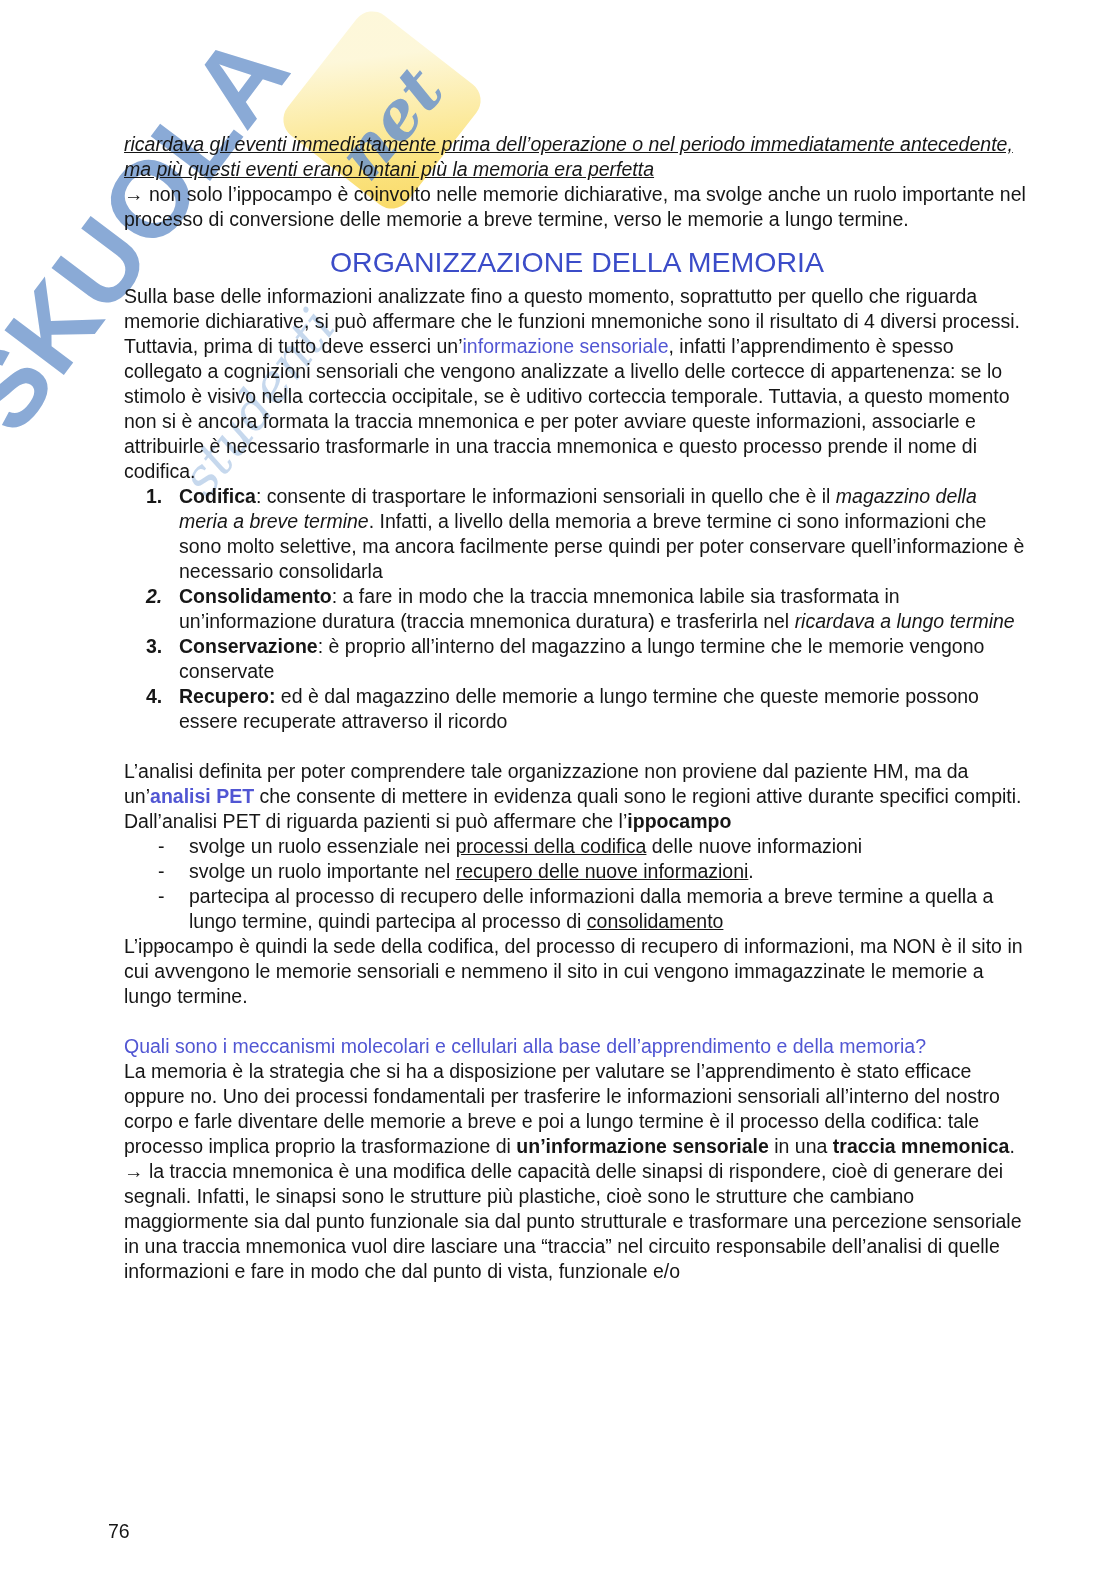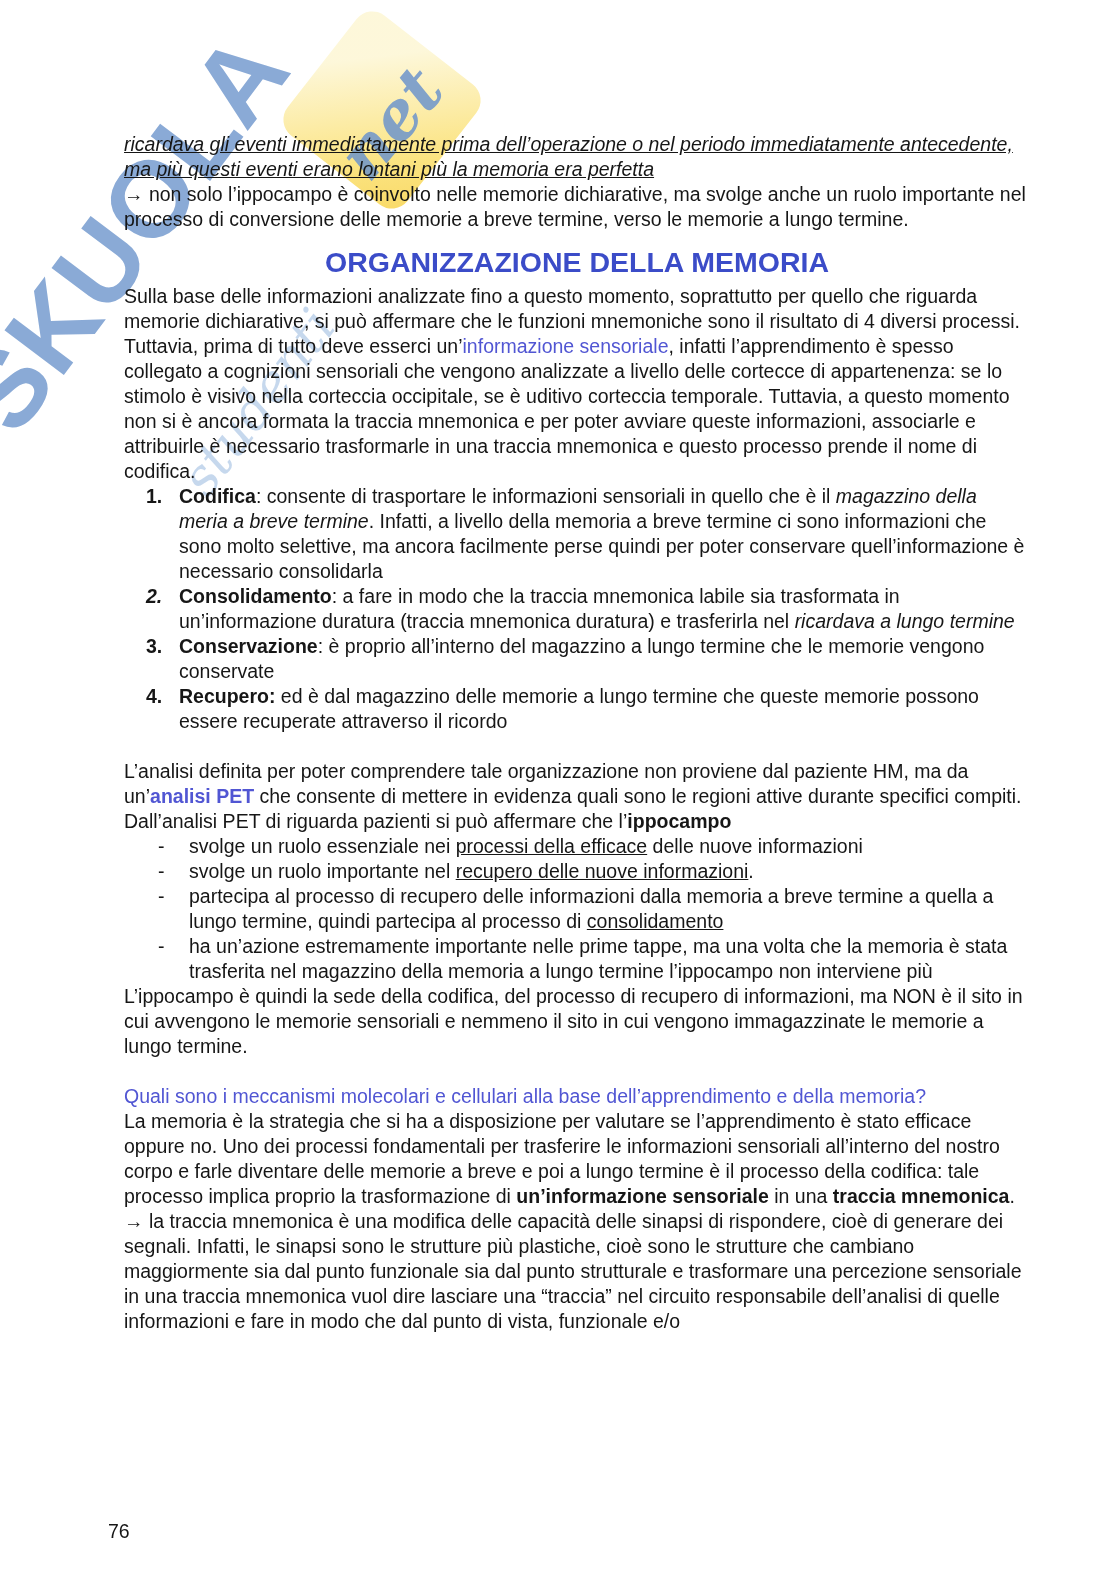--- a/index.html
+++ b/index.html
@@ -31,21 +31,21 @@
     font-size:52px;color:var(--wm-script,#a9c4e4);opacity:.65;white-space:nowrap;
   }
   
   .doc{
     position:absolute;left:124px;top:132px;width:906px;z-index:1;
     font-size:19.5px;line-height:25px;
   }
   .doc p{margin:0;}
   .iu{font-style:italic;text-decoration:underline;}
   .heading{
-    font-size:28.5px;line-height:36px;font-weight:bold;text-align:center;
+    font-size:28.5px;line-height:36px;font-weight:normal;text-align:center;
     color:var(--heading,#3b4cc8);margin:12px 0 4px 0;
   }
   .b{font-weight:bold;}
   .i{font-style:italic;}
   .u{text-decoration:underline;}
   .blue{color:var(--link,#5156d3);}
   .bluebold{color:var(--link,#5156d3);font-weight:bold;}
   .q{color:var(--link,#5156d3);}
   .mt{margin-top:25px !important;}
   ol.nlist,ul.dlist{margin:0;padding:0;list-style:none;}
@@ -90,30 +90,30 @@
       <span class="marker">4.</span><span class="b">Recupero:</span><span> ed è dal magazzino delle memorie a lungo termine che queste memorie possono essere recuperate attraverso il ricordo</span>
     </li>
   </ol>
 
   <p class="mt"><span>L’analisi definita per poter comprendere tale organizzazione non proviene dal paziente HM, ma da un’</span><span class="bluebold">analisi PET</span><span> che consente di mettere in evidenza quali sono le regioni attive durante specifici compiti.</span></p>
 
   <p><span>Dall’analisi PET di riguarda pazienti si può affermare che l’</span><span class="b">ippocampo</span></p>
 
   <ul class="dlist">
     <li>
-      <span class="marker">-</span><span>svolge un ruolo essenziale nei </span><span class="u">processi della efficace</span><span> delle nuove informazioni</span>
+      <span class="marker">-</span><span>svolge un ruolo essenziale nei </span><span class="u">processi della codifica</span><span> delle nuove informazioni</span>
     </li>
     <li>
       <span class="marker">-</span><span>svolge un ruolo importante nel </span><span class="u">recupero delle nuove informazioni</span><span>.</span>
     </li>
     <li>
       <span class="marker">-</span><span>partecipa al processo di recupero delle informazioni dalla memoria a breve termine a quella a lungo termine, quindi partecipa al processo di </span><span class="u">consolidamento</span>
     </li>
     <li>
-      <span class="marker">-</span><span>ha un’azione estremamente importante nelle prime tappe, ma una volta che la memoria è stata trasferita nel magazzino della memoria a lungo termine l’ippocampo non interviene più</span>
+      <span class="marker">-</span>
     </li>
   </ul>
 
   <p>L’ippocampo è quindi la sede della codifica, del processo di recupero di informazioni, ma NON è il sito in cui avvengono le memorie sensoriali e nemmeno il sito in cui vengono immagazzinate le memorie a lungo termine.</p>
 
   <p class="q mt">Quali sono i meccanismi molecolari e cellulari alla base dell’apprendimento e della memoria?</p>
 
   <p><span>La memoria è la strategia che si ha a disposizione per valutare se l’apprendimento è stato efficace oppure no. Uno dei processi fondamentali per trasferire le informazioni sensoriali all’interno del nostro corpo e farle diventare delle memorie a breve e poi a lungo termine è il processo della codifica: tale processo implica proprio la trasformazione di </span><span class="b">un’informazione sensoriale</span><span> in una </span><span class="b">traccia mnemonica</span><span>.</span></p>
 
   <p>→ la traccia mnemonica è una modifica delle capacità delle sinapsi di rispondere, cioè di generare dei segnali. Infatti, le sinapsi sono le strutture più plastiche, cioè sono le strutture che cambiano maggiormente sia dal punto funzionale sia dal punto strutturale e trasformare una percezione sensoriale in una traccia mnemonica vuol dire lasciare una “traccia” nel circuito responsabile dell’analisi di quelle informazioni e fare in modo che dal punto di vista, funzionale e/o</p>

